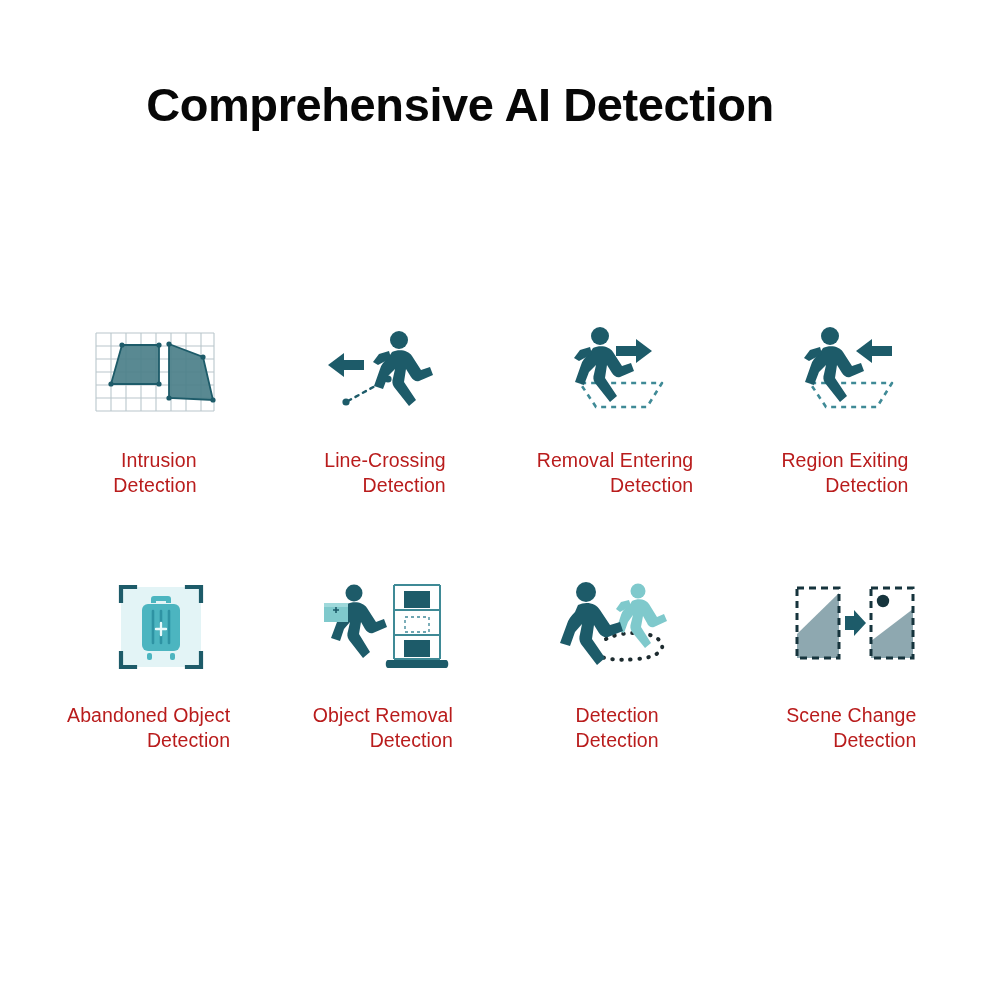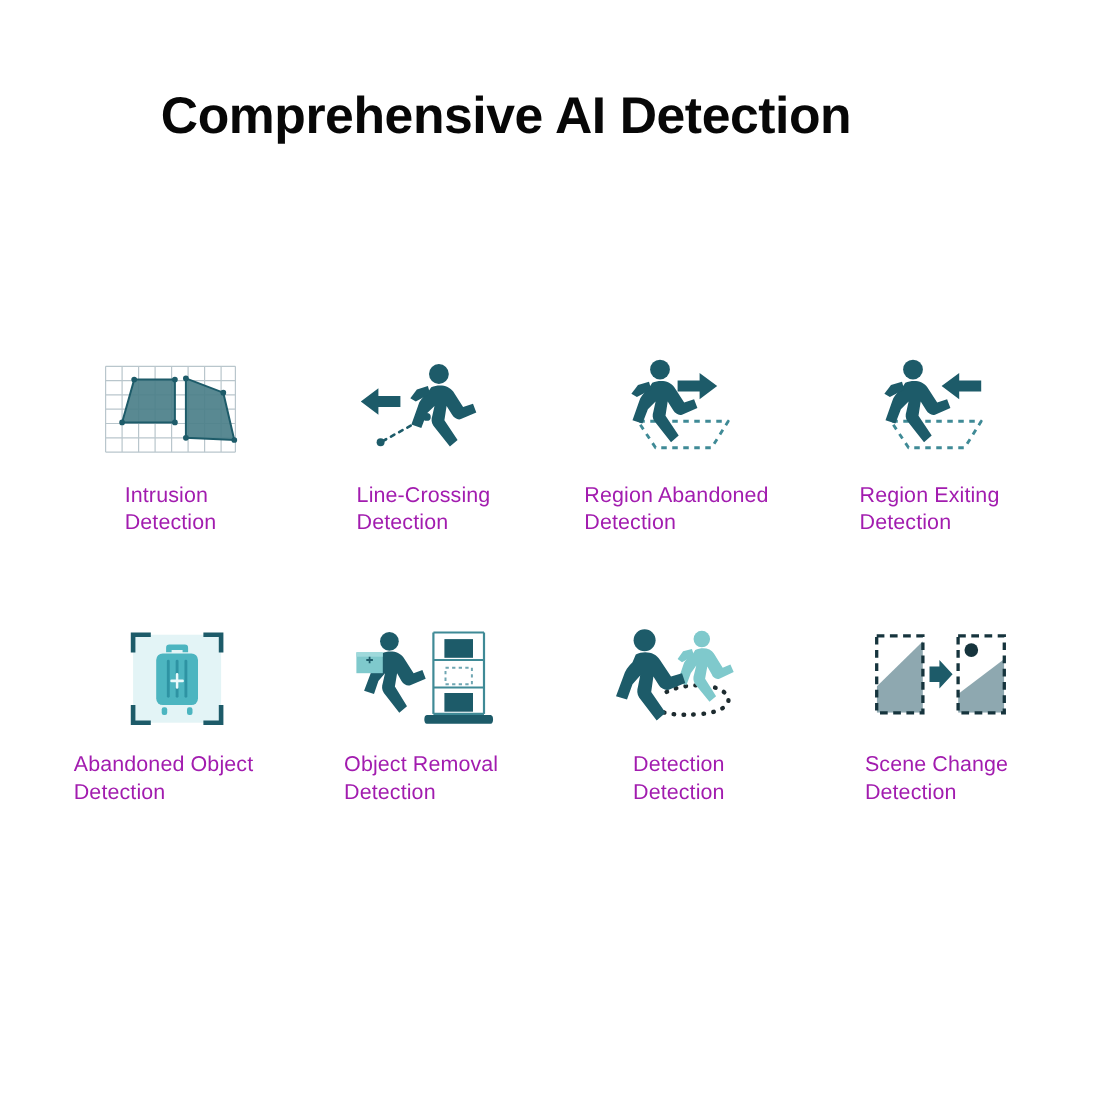--- a/index.html
+++ b/index.html
@@ -36,23 +36,23 @@
     display: flex;
     flex-direction: column;
     align-items: center;
   }
   .icon-box {
     width: 130px; height: 104px;
     display: flex; align-items: center; justify-content: center;
   }
   .icon-box svg { display: block; overflow: visible; }
   .caption {
-    margin-top: 14px;
-    text-align: left;
-    color: #a21caf;
+    margin-top: 24px;
+    text-align: right;
+    color: #b91c1c;
     font-size: 19.5px;
     line-height: 1.28;
     font-weight: 400;
     letter-spacing: 0.1px;
     max-width: 215px;
   }
   .caption .cap-line { display: block; white-space: nowrap; }
 </style>
 </head>
 <body>
@@ -142,21 +142,21 @@
             <path d="M112,26 L96,14 L96,21 L76,21 L76,31 L96,31 L96,38 Z" fill="#1d5b69" transform="translate(-10,0)"></path>
 
             <g fill="#1d5b69">
               <circle cx="50" cy="11" r="9"></circle>
               <path d="M43,23 C50,20 59,21 63,27 L72,41 L81,38 L84,46 L70,52 C67,53 64,51 62,48 L57,40 L55,53 L67,71 L60,77 L45,58 C43,55 43,52 44,49 L46,40 L39,47 L34,60 L25,57 L31,40 C32,36 35,32 39,29 Z"></path>
               <path d="M42,29 L29,36 L24,33 L30,25 L40,22 Z"></path>
             </g>
           </svg>
         </div>
         <div class="caption">
-          <span class="cap-line">Region Abandoned</span>
+          <span class="cap-line">Removal Entering</span>
           <span class="cap-line">Detection</span>
         </div>
       </div>
 
       <div class="cell">
         <div class="icon-box">
           <svg width="130" height="95" viewBox="0 0 130 95">
             <polygon points="46,82 30,58 112,58 97,82" fill="none" stroke="#3f8a96" stroke-width="2.6" stroke-dasharray="5 5" stroke-linejoin="round"></polygon>
 
             <path d="M76,26 L92,14 L92,21 L112,21 L112,31 L92,31 L92,38 Z" fill="#1d5b69"></path>

